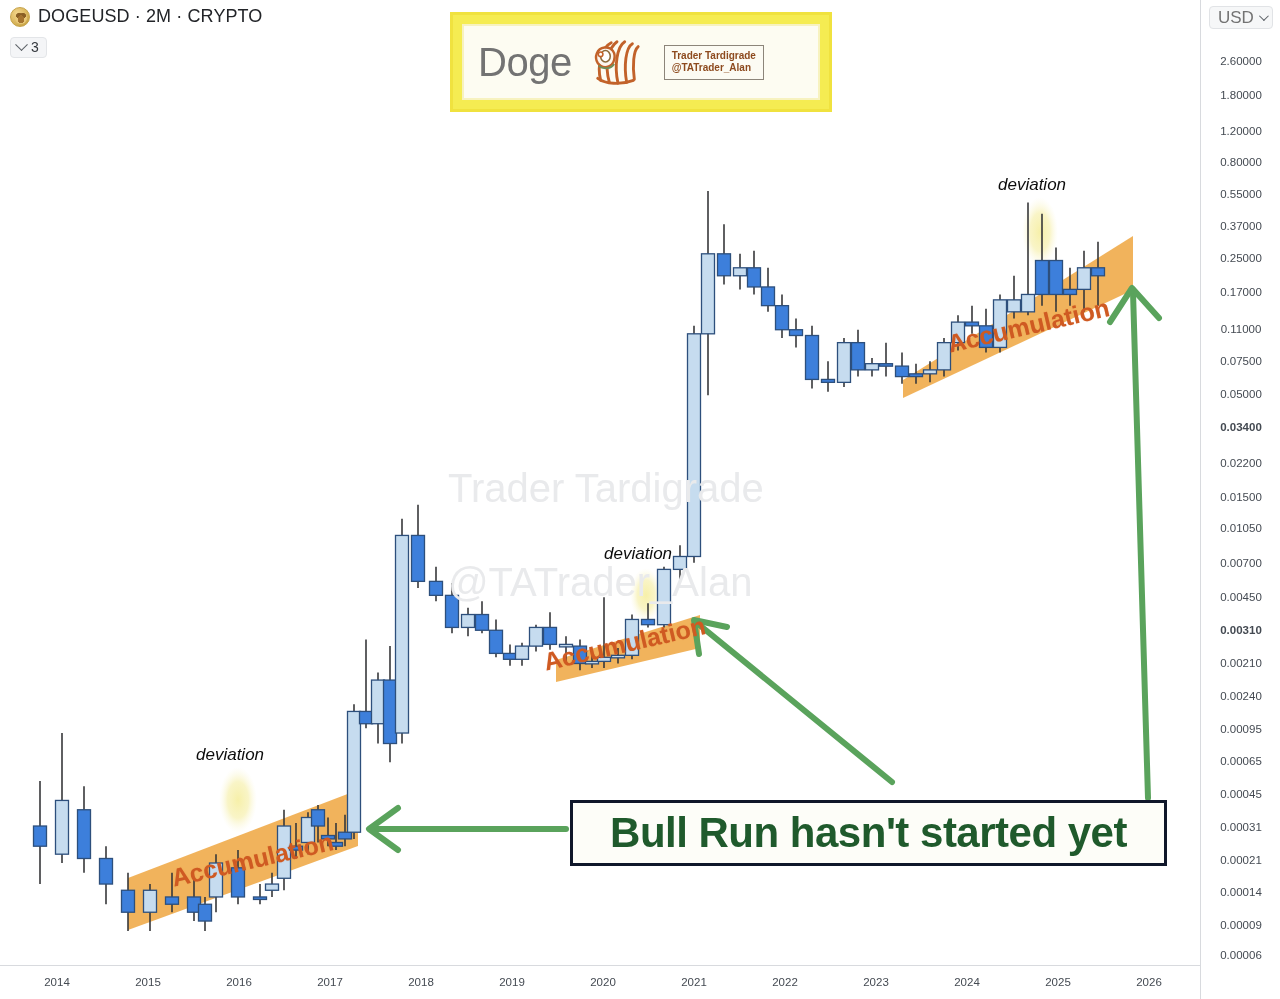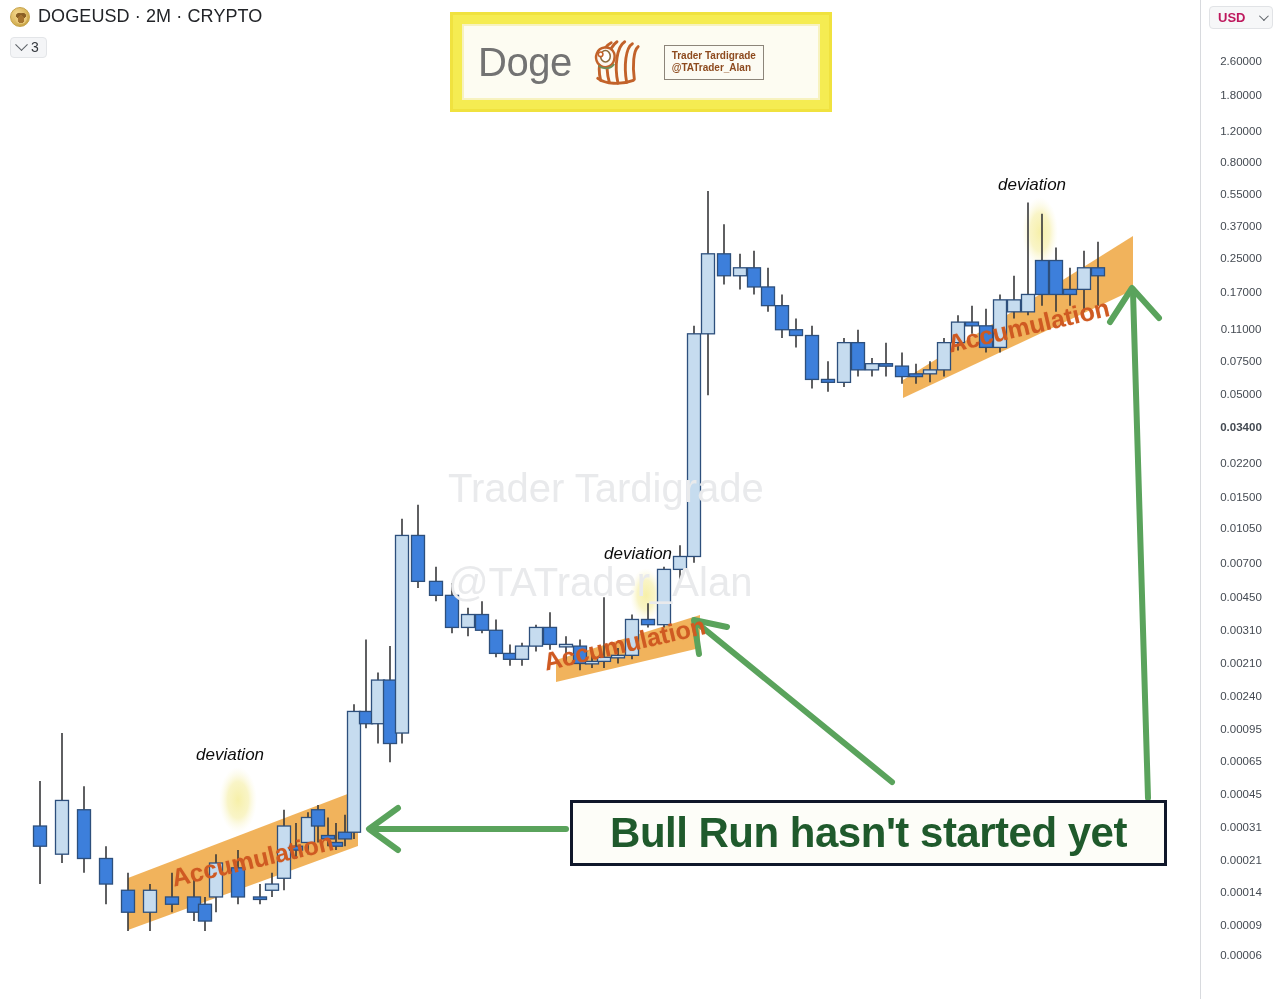--- a/index.html
+++ b/index.html
@@ -60,21 +60,21 @@
     position: absolute; right: 0; top: 0; width: 80px; height: 999px;
     border-left: 1px solid #d8dade; background: #fff; z-index: 30;
   }
   .ccy-select {
     position: absolute; left: 8px; top: 6px;
     width: 64px; height: 23px;
     background: #f6f7f8; border: 1px solid #e1e3e6; border-radius: 4px;
     display: flex; align-items: center; justify-content: space-between;
     padding: 0 6px 0 8px;
   }
-  .ccy-select .lbl { font-size: 13px; color: #be185d; font-weight: bold; }
+  .ccy-select .lbl { font-size: 17px; color: #737373; }
   .ccy-select .chev2 {
     width: 7px; height: 7px;
     border-right: 1.5px solid #5b6066; border-bottom: 1.5px solid #5b6066;
     transform: rotate(45deg) translateY(-2px);
   }
   .price-tick {
     position: absolute; left: 0; width: 80px;
     font-size: 11.5px; color: #444a52; text-align: center;
     transform: translateY(-50%); white-space: nowrap;
   }
@@ -406,28 +406,45 @@
         <div class="price-tick" style="top: 292px;">0.17000</div>
         <div class="price-tick" style="top: 329px;">0.11000</div>
         <div class="price-tick" style="top: 361px;">0.07500</div>
         <div class="price-tick" style="top: 394px;">0.05000</div>
         <div class="price-tick" style="top: 427px; font-weight: bold;">0.03400</div>
         <div class="price-tick" style="top: 463px;">0.02200</div>
         <div class="price-tick" style="top: 497px;">0.01500</div>
         <div class="price-tick" style="top: 528px;">0.01050</div>
         <div class="price-tick" style="top: 563px;">0.00700</div>
         <div class="price-tick" style="top: 597px;">0.00450</div>
-        <div class="price-tick" style="top: 630px;">0.00310</div>
+        <div class="price-tick" style="top: 630px; font-weight: bold;">0.00310</div>
         <div class="price-tick" style="top: 663px;">0.00210</div>
         <div class="price-tick" style="top: 696px;">0.00240</div>
         <div class="price-tick" style="top: 729px;">0.00095</div>
         <div class="price-tick" style="top: 761px;">0.00065</div>
         <div class="price-tick" style="top: 794px;">0.00045</div>
         <div class="price-tick" style="top: 827px;">0.00031</div>
         <div class="price-tick" style="top: 860px;">0.00021</div>
         <div class="price-tick" style="top: 892px;">0.00014</div>
         <div class="price-tick" style="top: 925px;">0.00009</div>
         <div class="price-tick" style="top: 955px;">0.00006</div>
       </div>
   </div>
 
+  <div class="time-axis">
+    <div id="time-ticks">
+        <div class="time-tick" style="left: 57px;">2014</div>
+        <div class="time-tick" style="left: 148px;">2015</div>
+        <div class="time-tick" style="left: 239px;">2016</div>
+        <div class="time-tick" style="left: 330px;">2017</div>
+        <div class="time-tick" style="left: 421px;">2018</div>
+        <div class="time-tick" style="left: 512px;">2019</div>
+        <div class="time-tick" style="left: 603px;">2020</div>
+        <div class="time-tick" style="left: 694px;">2021</div>
+        <div class="time-tick" style="left: 785px;">2022</div>
+        <div class="time-tick" style="left: 876px;">2023</div>
+        <div class="time-tick" style="left: 967px;">2024</div>
+        <div class="time-tick" style="left: 1058px;">2025</div>
+        <div class="time-tick" style="left: 1149px;">2026</div>
+      </div>
+  </div>
 
 </div>
 
 </body></html>

